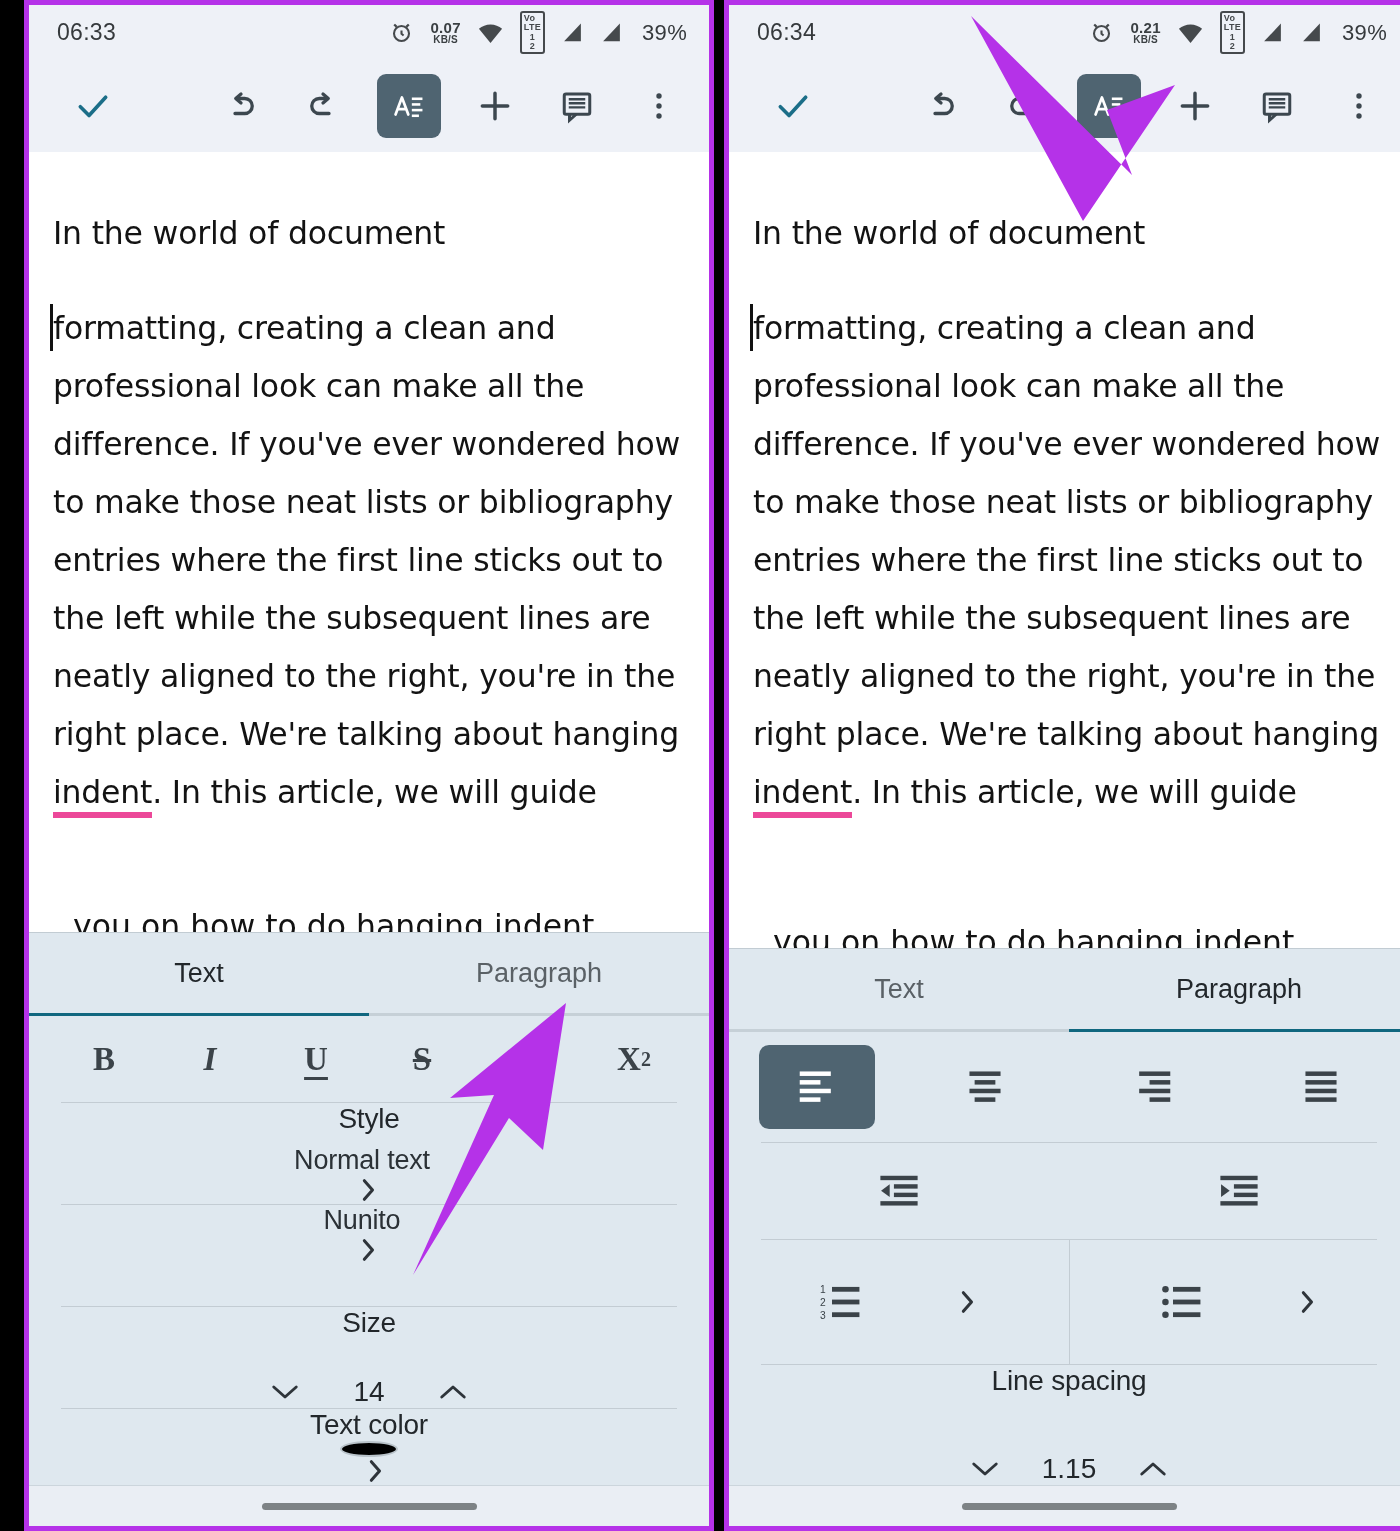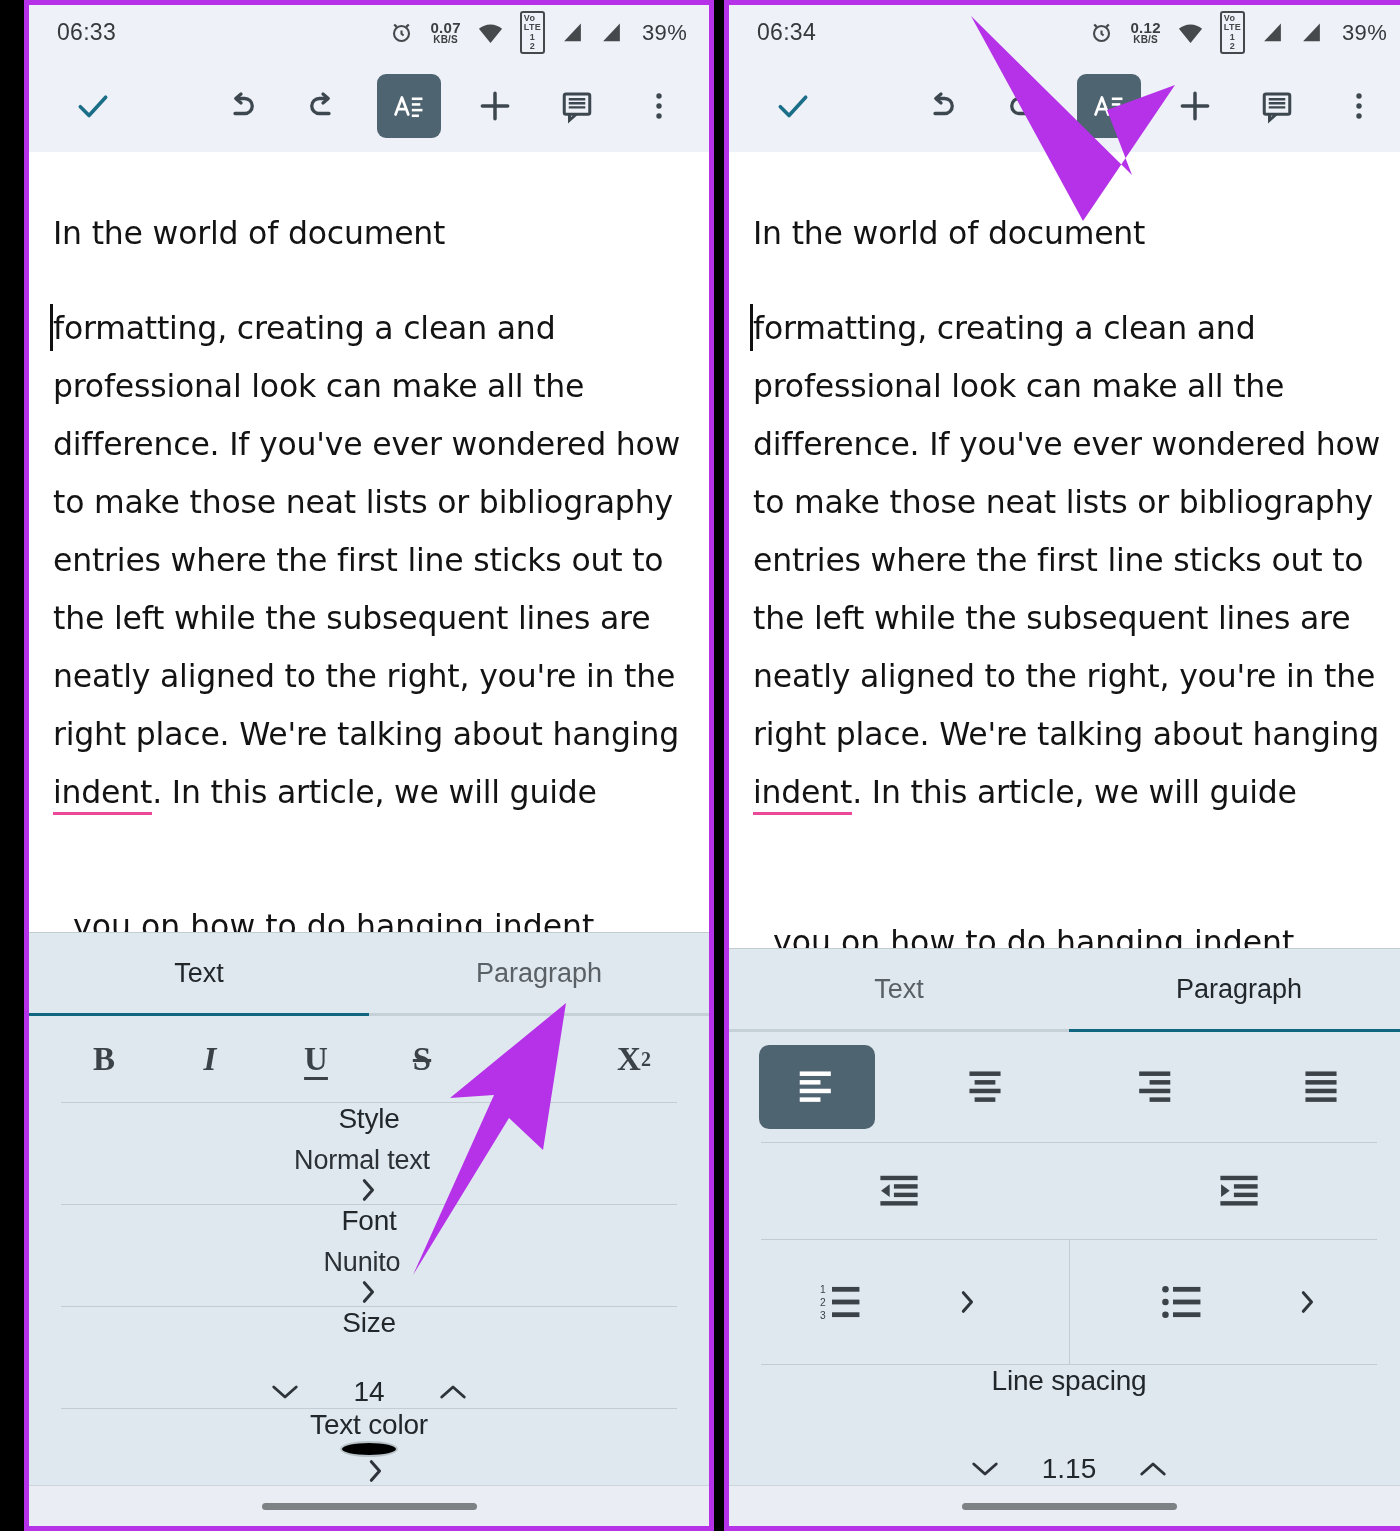--- a/index.html
+++ b/index.html
@@ -78,21 +78,21 @@
     color:#131313;
     letter-spacing:-.2px;
   }
   .doc-p.first { margin-top:52px; }
   .doc-p.second { margin-top:37px; position:relative; }
   .caret {
     position:absolute; left:-3px; top:5px;
     width:3px; height:47px; background:#111;
   }
   .indent-underline {
-    border-bottom:3px solid #ec4899;
+    border-bottom:6px solid #ec4899;
     padding-bottom:2px;
   }
   .doc-clip {
     position:absolute; left:44px; right:33px;
     font-family:"DejaVu Sans", sans-serif;
     font-size:31.5px; color:#131313;
     white-space:nowrap; overflow:hidden;
   }
 
   
@@ -344,21 +344,20 @@
         <span class="chev">
           <svg width="20" height="28" viewBox="0 0 14 24" fill="none" stroke="#2e343a" stroke-width="2.6" stroke-linecap="round" stroke-linejoin="round">
               <path d="M3 4l7 8-7 8"></path>
             </svg>
         </span>
       </div>
 
       <div class="divider"></div>
 
       <div class="listrow">
-        <span class="label">Font</span>
         <span class="value">Nunito</span>
         <span class="chev">
           <svg width="20" height="28" viewBox="0 0 14 24" fill="none" stroke="#2e343a" stroke-width="2.6" stroke-linecap="round" stroke-linejoin="round">
               <path d="M3 4l7 8-7 8"></path>
             </svg>
         </span>
       </div>
 
       <div class="divider"></div>
 
@@ -407,21 +406,21 @@
       <span class="sb-clock">06:34</span>
       <span class="sb-right">
         <span class="sb-icon">
           <svg width="25" height="25" viewBox="0 0 24 24" fill="none" stroke="#45494c" stroke-width="2">
             <circle cx="12" cy="13" r="7.2"></circle>
               <path d="M12 10v3.3l2 1.6"></path>
             <path d="M5 4.3 7.4 6.6M19 4.3 16.6 6.6" stroke-width="2.2"></path>
           </svg>
         </span>
         <span class="sb-rate">
-          <span class="n">0.12</span>
+          <span class="n">0.21</span>
           <span class="u">KB/S</span>
         </span>
         <span class="sb-icon">
           <svg width="27" height="22" viewBox="0 0 24 20">
               <path d="M12 19 1.5 6.2C4.3 3.6 8 2.2 12 2.2s7.7 1.4 10.5 4z" fill="#45494c"></path>
             </svg>
         </span>
         <span class="sb-volte">
           <span class="stack">
             <span>Vo</span>

